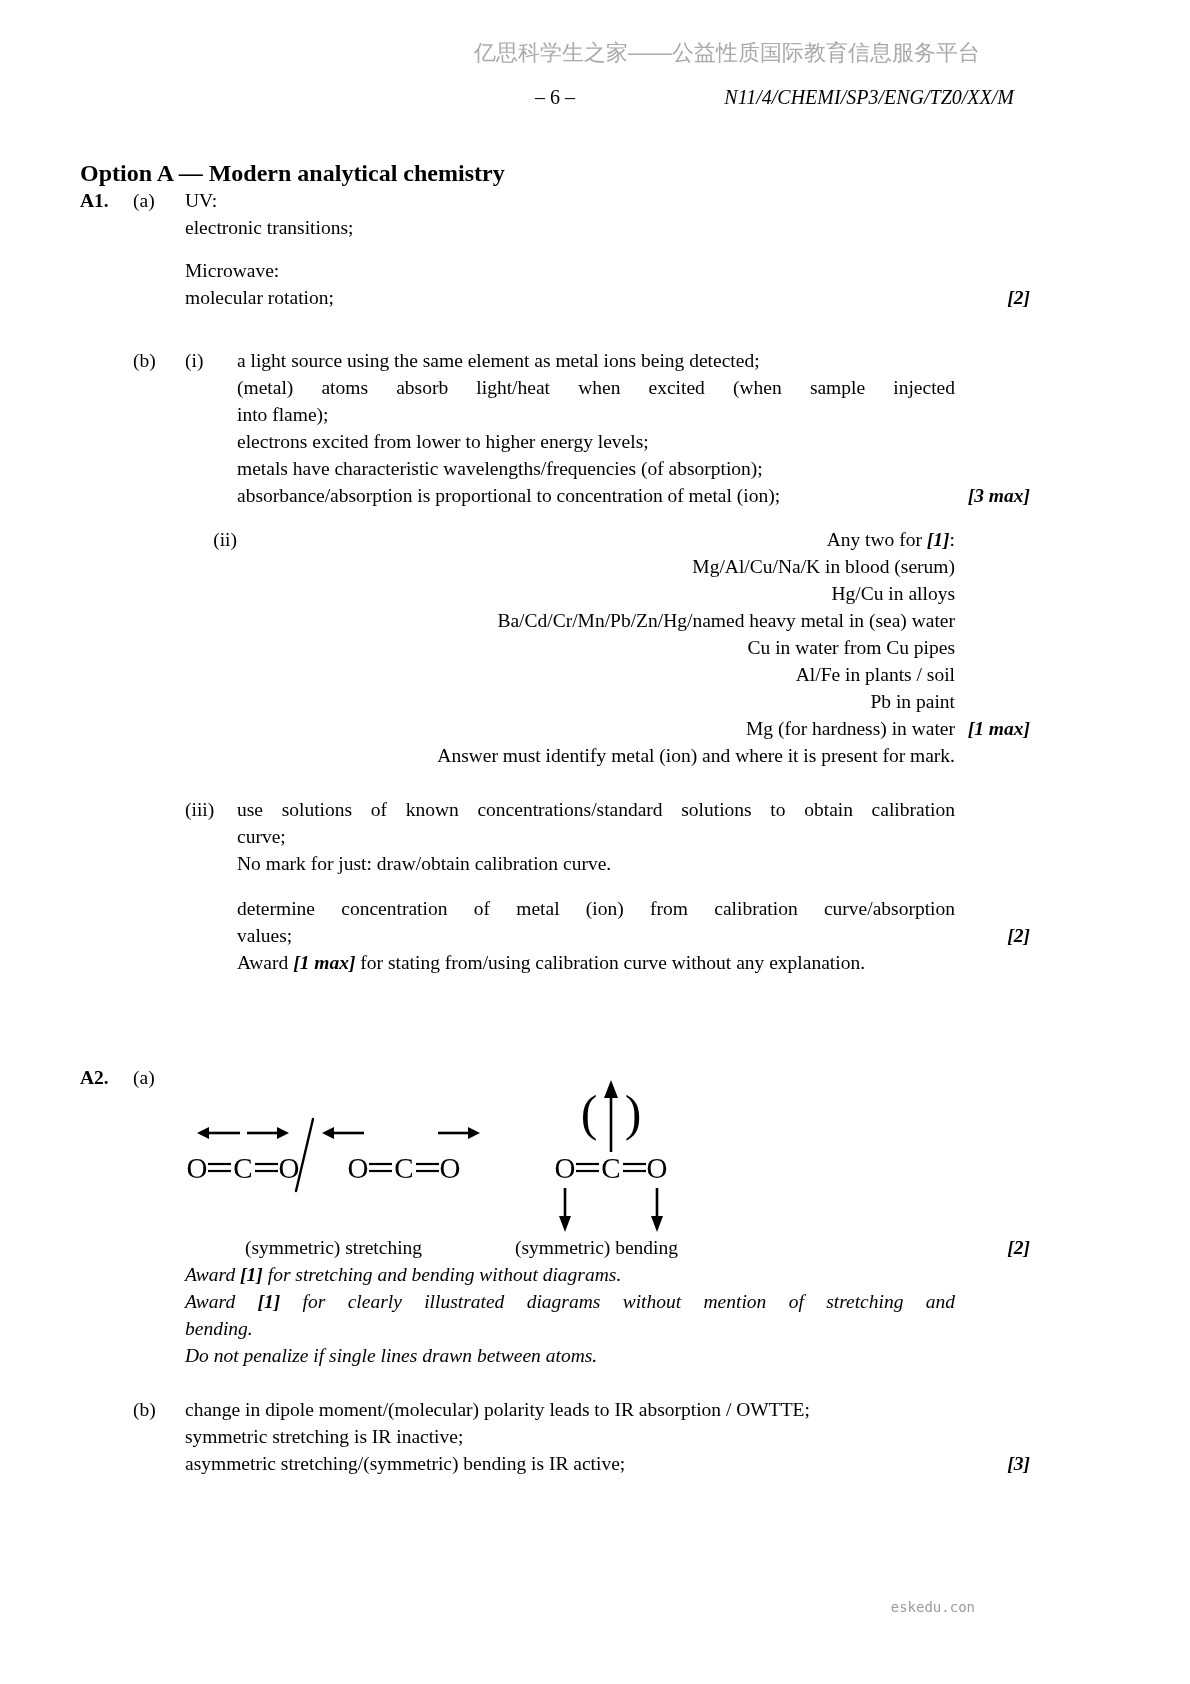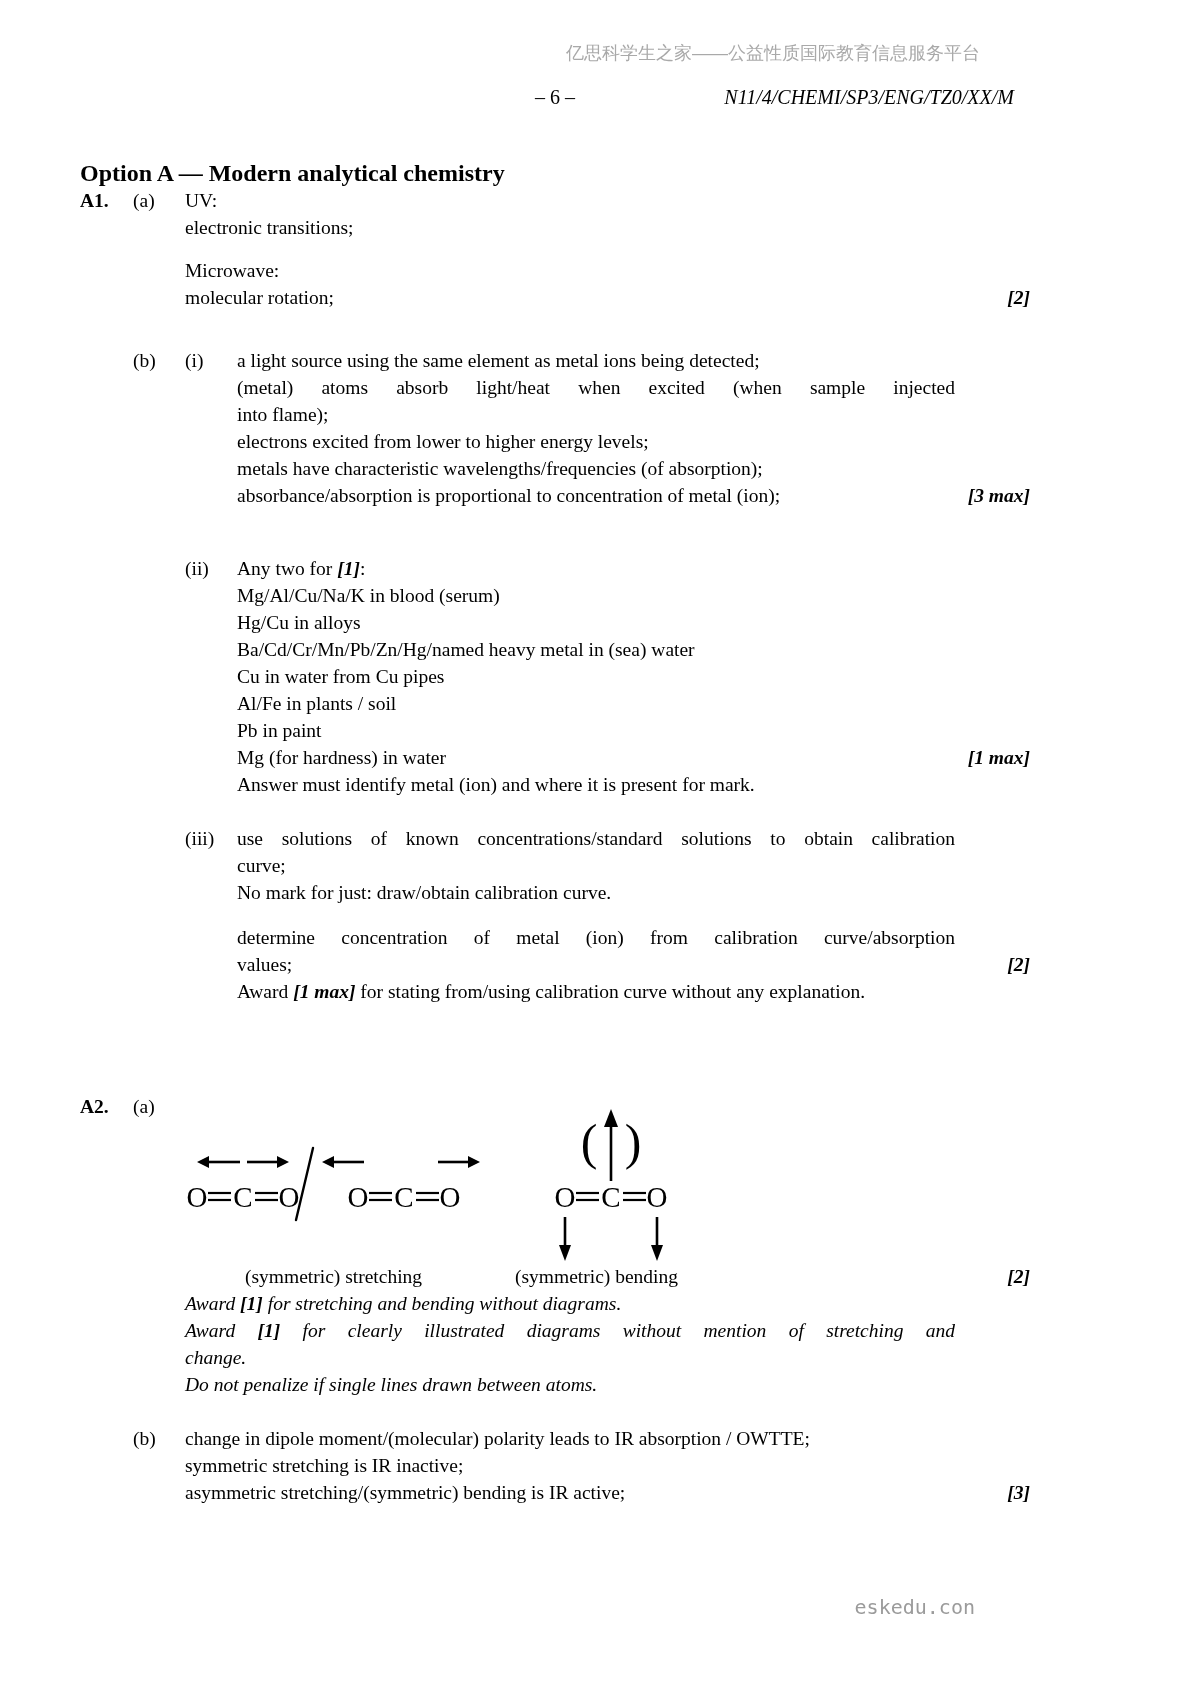--- a/index.html
+++ b/index.html
@@ -3,54 +3,54 @@
 <meta charset="utf-8">
 <style>
   html,body { margin:0; padding:0; background:#ffffff; }
   .page {
     width:1190px; height:1684px; position:relative; box-sizing:border-box;
     padding:0 160px 0 80px; background:#fff; overflow:hidden;
     font-family:"Liberation Serif", serif; font-size:19.5px; line-height:27px; color:#000;
   }
   .banner {
     margin-top:42px; text-align:right; padding-right:50px;
-    color:#a9a9a9; font-family:"Liberation Sans", sans-serif; font-size:18px; line-height:22px;
+    color:#a9a9a9; font-family:"Liberation Sans", sans-serif; font-size:22px; line-height:22px;
   }
   .pageline { margin-top:20px; position:relative; height:27px; font-size:20px; }
   .pagenum  { position:absolute; left:455px; }
   .papercode{ position:absolute; right:16px;font-style:italic; }
   .opt-title{ margin-top:49px; font-weight:bold; font-size:24px; }
   .row { display:flex; }
   .cq { width:53px; flex:none; font-weight:bold; }
   .cs { width:52px; flex:none; }
   .ct { width:52px; flex:none; }
   .content { flex:1; min-width:0; }
   .line { position:relative; padding-right:75px; }
   .mark { position:absolute; right:0; top:0; font-weight:bold; font-style:italic; white-space:nowrap; }
   .it { }
   .bi { font-style:italic; font-weight:bold; }
   .just { text-align:justify; text-align-last:justify; }
   .sp16 { height:16px; } .sp18 { height:18px; }
-  .mt32 { } .mt36 { margin-top:36px; } .mt29 { margin-top:46px; }
+  .mt32 { } .mt36 { margin-top:36px; } .mt29 { margin-top:17px;text-align:right; }
   .mt27 { margin-top:27px; } .mt88 { margin-top:88px; }
   .diagram { display:flex; align-items:flex-start; }
   .diagram svg { display:block; flex:none; }
   .atom { font-family:"Liberation Serif", serif; font-size:29px; }
   .paren { font-family:"Liberation Serif", serif; font-size:50px; }
   .bond { stroke:#000; stroke-width:2.2; }
   .arrow { stroke:#000; stroke-width:2.6; }
   .ahead { fill:#000; stroke:none; }
   .slash { stroke:#000; stroke-width:2.4; stroke-linecap:round; }
   .cap-row { position:relative; height:27px; }
   .cap-stretch { position:absolute; left:60px; }
   .cap-bend { position:absolute; left:330px; }
   .note-block { padding-right:75px; font-style:italic; }
   .watermark {
     position:absolute; top:1594px; right:215px; color:#9b9b9b;
-    font-family:"DejaVu Sans Mono", monospace; font-size:20px;
+    font-family:"DejaVu Sans Mono", monospace; font-size:14px;
   }
 </style>
 </head>
 <body>
 
 <div class="page">
 
   <div class="banner">亿思科学生之家——公益性质国际教育信息服务平台</div>
 
   <div class="pageline">
@@ -175,21 +175,21 @@
 
       <div class="cap-row">
         <span class="cap-stretch">(symmetric) stretching</span>
         <span class="cap-bend">(symmetric) bending</span>
         <span class="mark">[2]</span>
       </div>
 
       <div class="note-block">
         <div><span>Award </span><span class="bi">[1]</span><span> for stretching and bending without diagrams.</span></div>
         <div class="just"><span>Award </span><span class="bi">[1]</span><span> for clearly illustrated diagrams without mention of stretching and</span></div>
-        <div>change.</div>
+        <div>bending.</div>
         <div>Do not penalize if single lines drawn between atoms.</div>
       </div>
 
     </div>
   </div>
 
   <div class="row mt27">
     <div class="cq"></div>
     <div class="cs">(b)</div>
     <div class="content">

